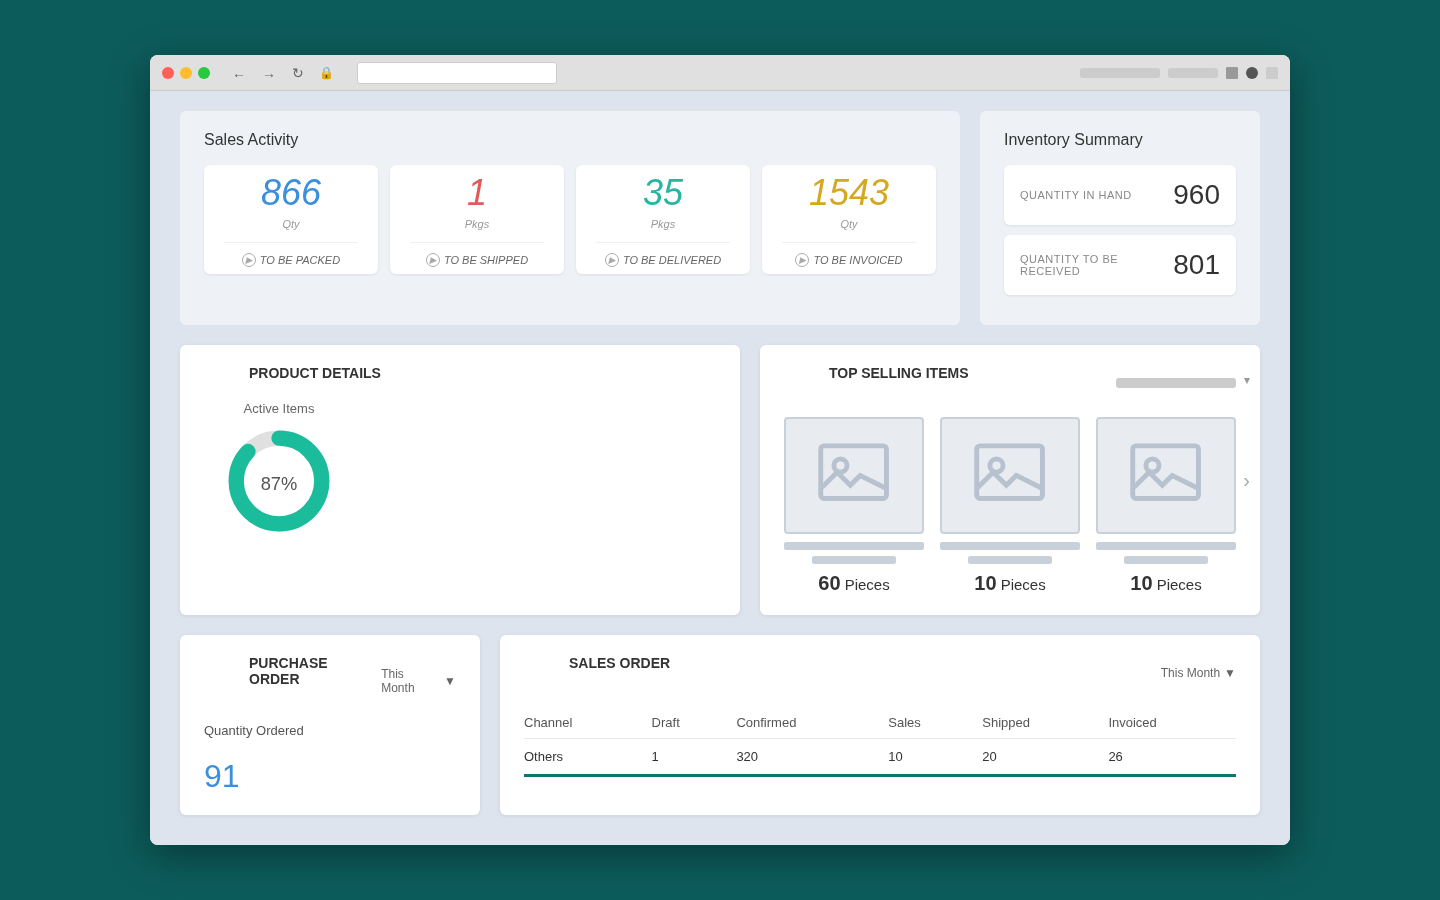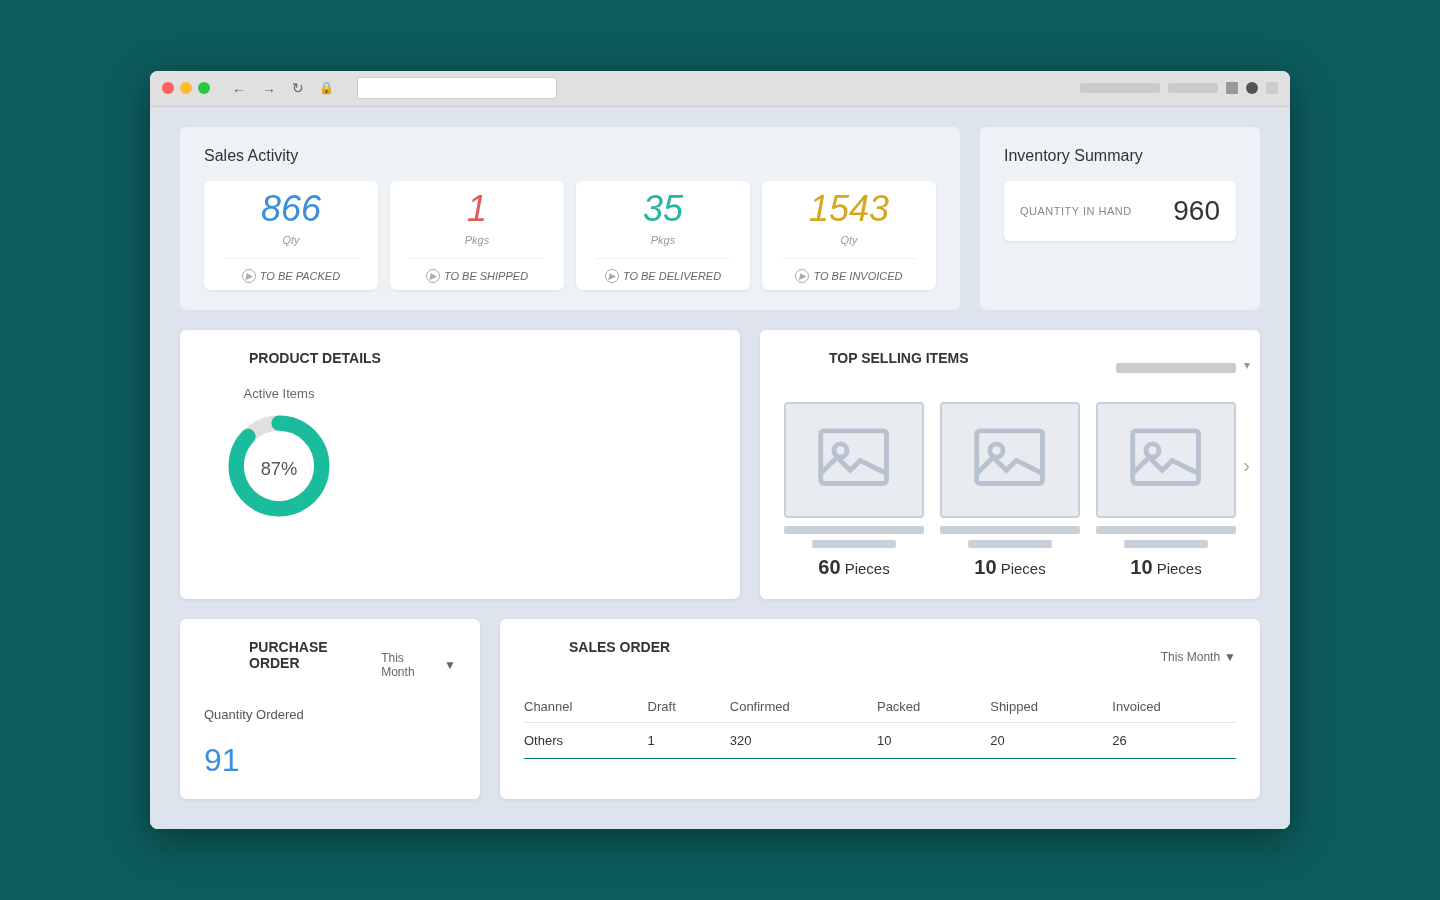--- a/index.html
+++ b/index.html
@@ -440,21 +440,21 @@
       font-weight: normal;
       color: #555;
       padding: 8px 12px 8px 0;
       border-bottom: 1px solid #e8e8e8;
       font-size: 13px;
     }
 
     .sales-table td {
       padding: 10px 12px 10px 0;
       color: #333;
-      border-bottom: 1px solid #0f766e;
+      border-bottom: 3px solid #0f766e;
       font-size: 13px;
     }
 
     .purchase-qty-label {
       font-size: 13px;
       color: #555;
       margin-bottom: 20px;
     }
 
     .purchase-qty-value {
@@ -541,20 +541,24 @@
       </div>
 
       <div class="inventory-summary">
         <div class="section-title">Inventory Summary</div>
 
         <div class="inventory-card">
           <div class="inventory-label">QUANTITY IN HAND</div>
           <div class="inventory-value">960</div>
         </div>
 
+        <div class="inventory-card">
+          <div class="inventory-label">QUANTITY TO BE RECEIVED</div>
+          <div class="inventory-value">801</div>
+        </div>
       </div>
 
     </div>
 
     <div class="middle-section">
 
       <div class="product-details">
         <div class="section-title-bold">PRODUCT DETAILS</div>
 
         <div class="product-details-inner">
@@ -660,21 +664,21 @@
             <span>▼</span>
           </div>
         </div>
 
         <table class="sales-table">
           <thead>
             <tr>
               <th>Channel</th>
               <th>Draft</th>
               <th>Confirmed</th>
-              <th>Packed</th>
+              <th>Sales</th>
               <th>Shipped</th>
               <th>Invoiced</th>
             </tr>
           </thead>
           <tbody>
             <tr>
               <td>Others</td>
               <td>1</td>
               <td>320</td>
               <td>10</td>

